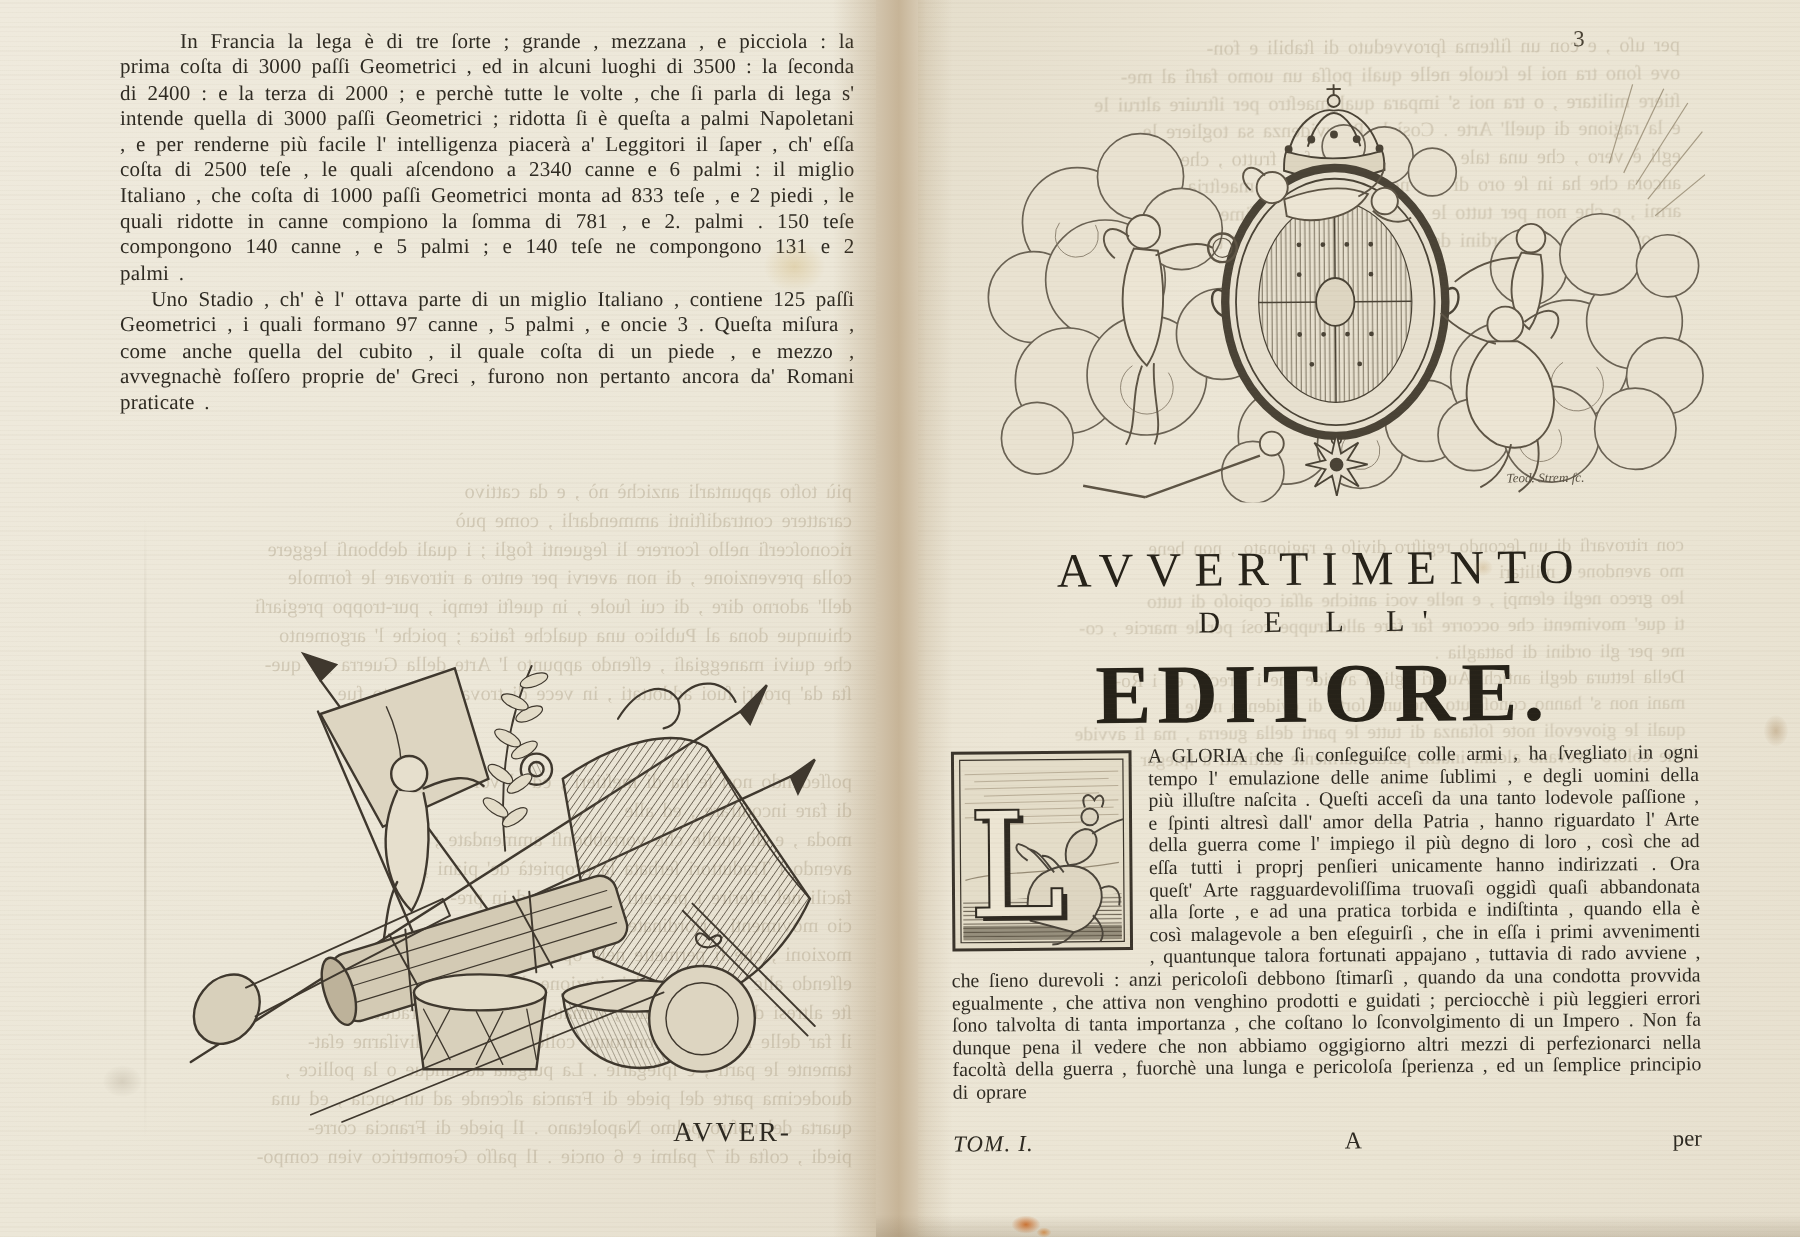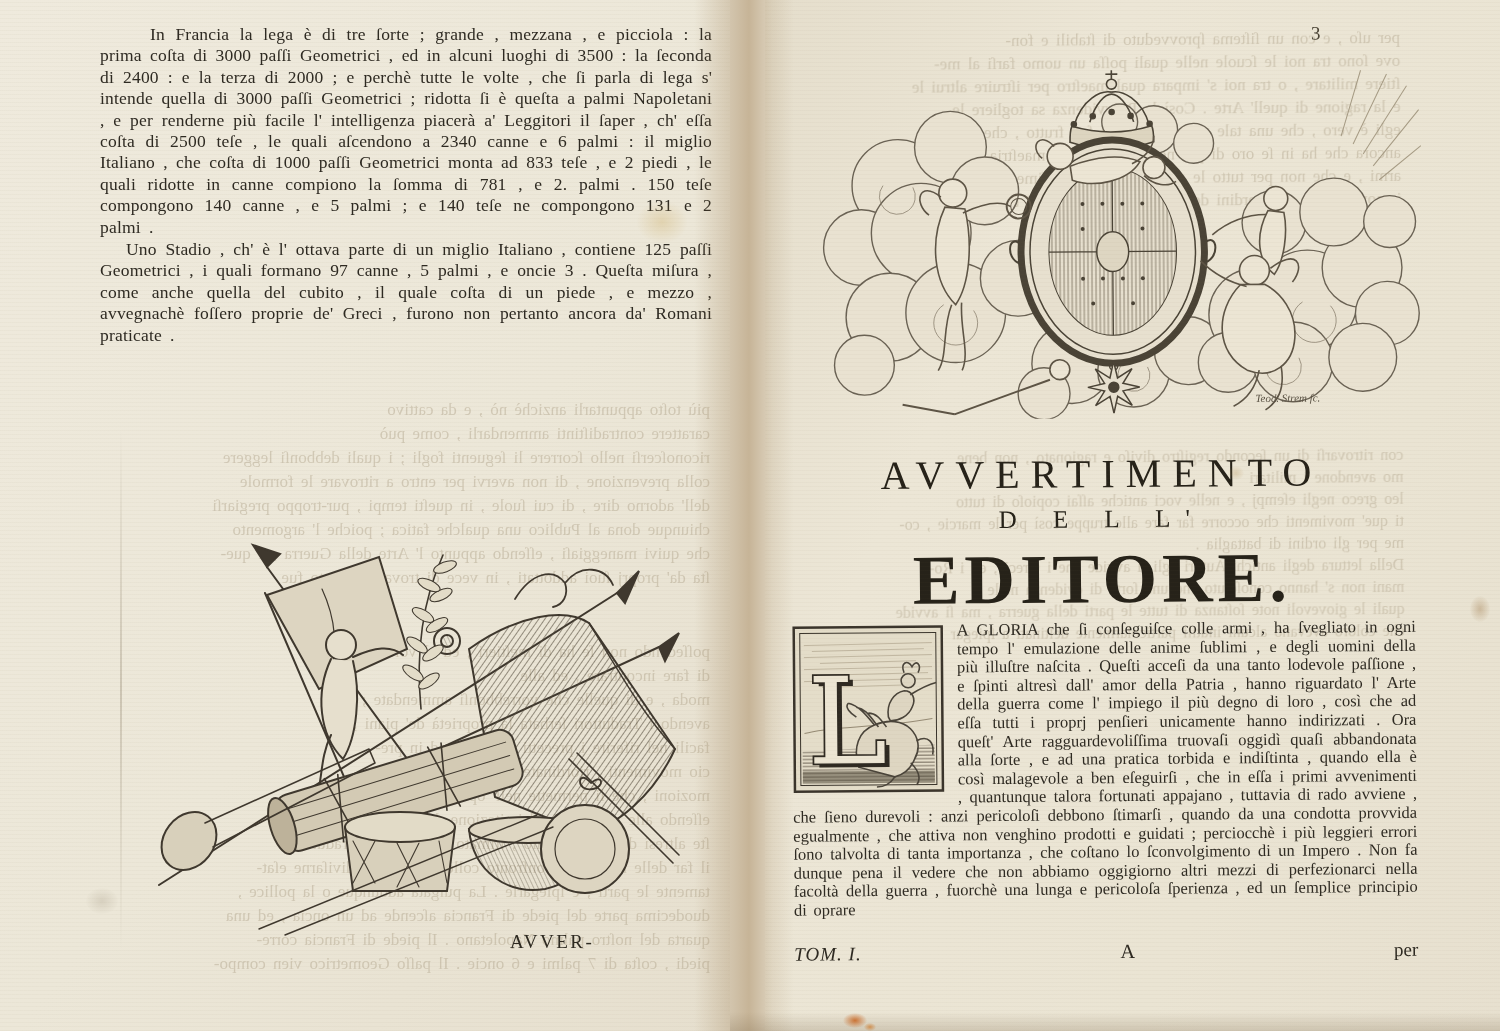--- a/index.html
+++ b/index.html
@@ -47,21 +47,21 @@
   #ghost-right-top{left:28px;top:28px;width:610px;line-height:23px;}
   #ghost-right-title{left:28px;top:446px;width:610px;line-height:22px;font-size:16px;}
 
   
   #left-text{position:absolute;left:100px;top:24px;width:612px;z-index:2;
     font-size:17.5px;line-height:21.4px;text-align:justify;word-spacing:3.5px;letter-spacing:.2px;}
   #left-text p{margin:0;}
   #left-text p.p1{text-indent:50px;}
   #left-text p.p2{text-indent:26px;margin-top:1px;}
   #catchword-left{position:absolute;left:510px;top:931px;width:150px;z-index:2;
-    text-align:left;font-size:19px;letter-spacing:2.5px;}
+    text-align:right;font-size:23px;letter-spacing:2.5px;}
 
   
   .art{position:absolute;z-index:1;}
   #trophy{left:116px;top:497px;width:564px;height:440px;}
   #headpiece{left:40px;top:64px;width:618px;height:354px;}
 
   
   #page-number{position:absolute;left:549px;top:24px;width:40px;z-index:2;
     font-size:19px;color:#4a4335;}
   #title-block{position:absolute;left:25px;top:450px;width:622px;z-index:2;

